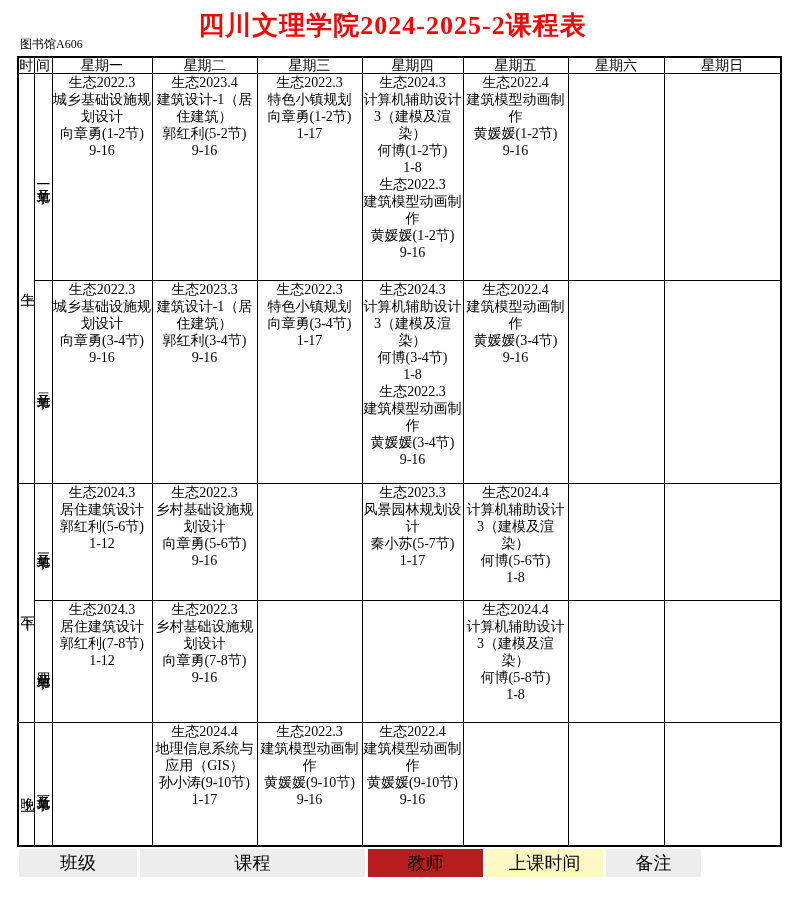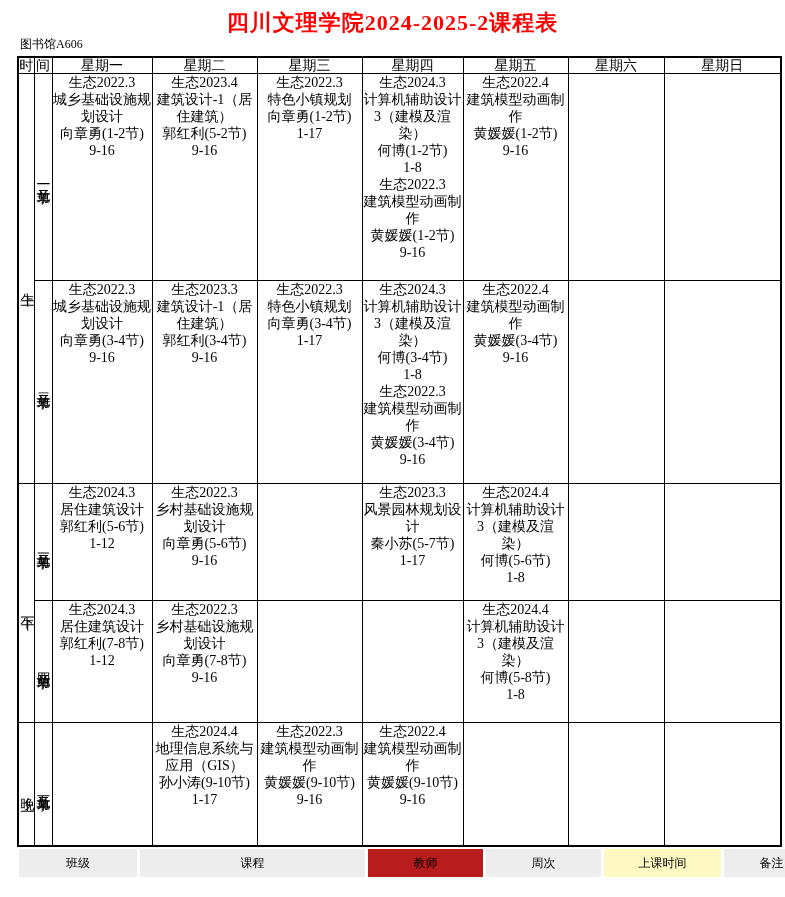--- a/index.html
+++ b/index.html
@@ -7,21 +7,21 @@
     position:relative;
     width:785px;height:897px;
     background:#fff;
     font-family:"Liberation Serif","DejaVu Serif",serif;
     color:#000;
     overflow:hidden;
   }
   .title{
     margin:0;padding-top:8px;
     text-align:center;
-    font-size:22px;
+    font-size:26px;
     font-weight:bold;
     letter-spacing:1px;
   }
   .room{
     position:absolute;
     left:20px;top:36px;
     font-size:12px;
   }
   table.timetable{
     position:absolute;
@@ -69,21 +69,21 @@
     left:19px;top:849px;
     display:flex;
     gap:3px;
   }
   .footer .fcell{
     background:#ededed;
     height:28px;
     display:flex;
     align-items:center;
     justify-content:center;
-    font-size:12px;
+    font-size:18px;
   }
 </style>
 </head>
 <body>
 
 <div class="page">
 
   <h1 class="title" style="color: rgb(255, 0, 0);">四川文理学院2024-2025-2课程表</h1>
 
   <div class="room">图书馆A606</div>
@@ -319,18 +319,17 @@
           <td class="day-cell"></td>
           <td class="day-cell"></td>
         </tr>
       </tbody>
   </table>
 
   <div class="footer">
     <div class="fcell" style="width: 118px; background: rgb(237, 237, 237);">班级</div>
     <div class="fcell" style="width: 225px; background: rgb(237, 237, 237);">课程</div>
     <div class="fcell" style="width: 115px; background: #b91c1c;">教师</div>
-    <div class="fcell" style="width: 115px; background: rgb(237, 237, 237);">周次</div>
     <div class="fcell" style="width: 117px; background: #fef9c3;">上课时间</div>
     <div class="fcell" style="width: 95px; background: rgb(237, 237, 237);">备注</div>
   </div>
 
 </div>
 
 </body></html>

